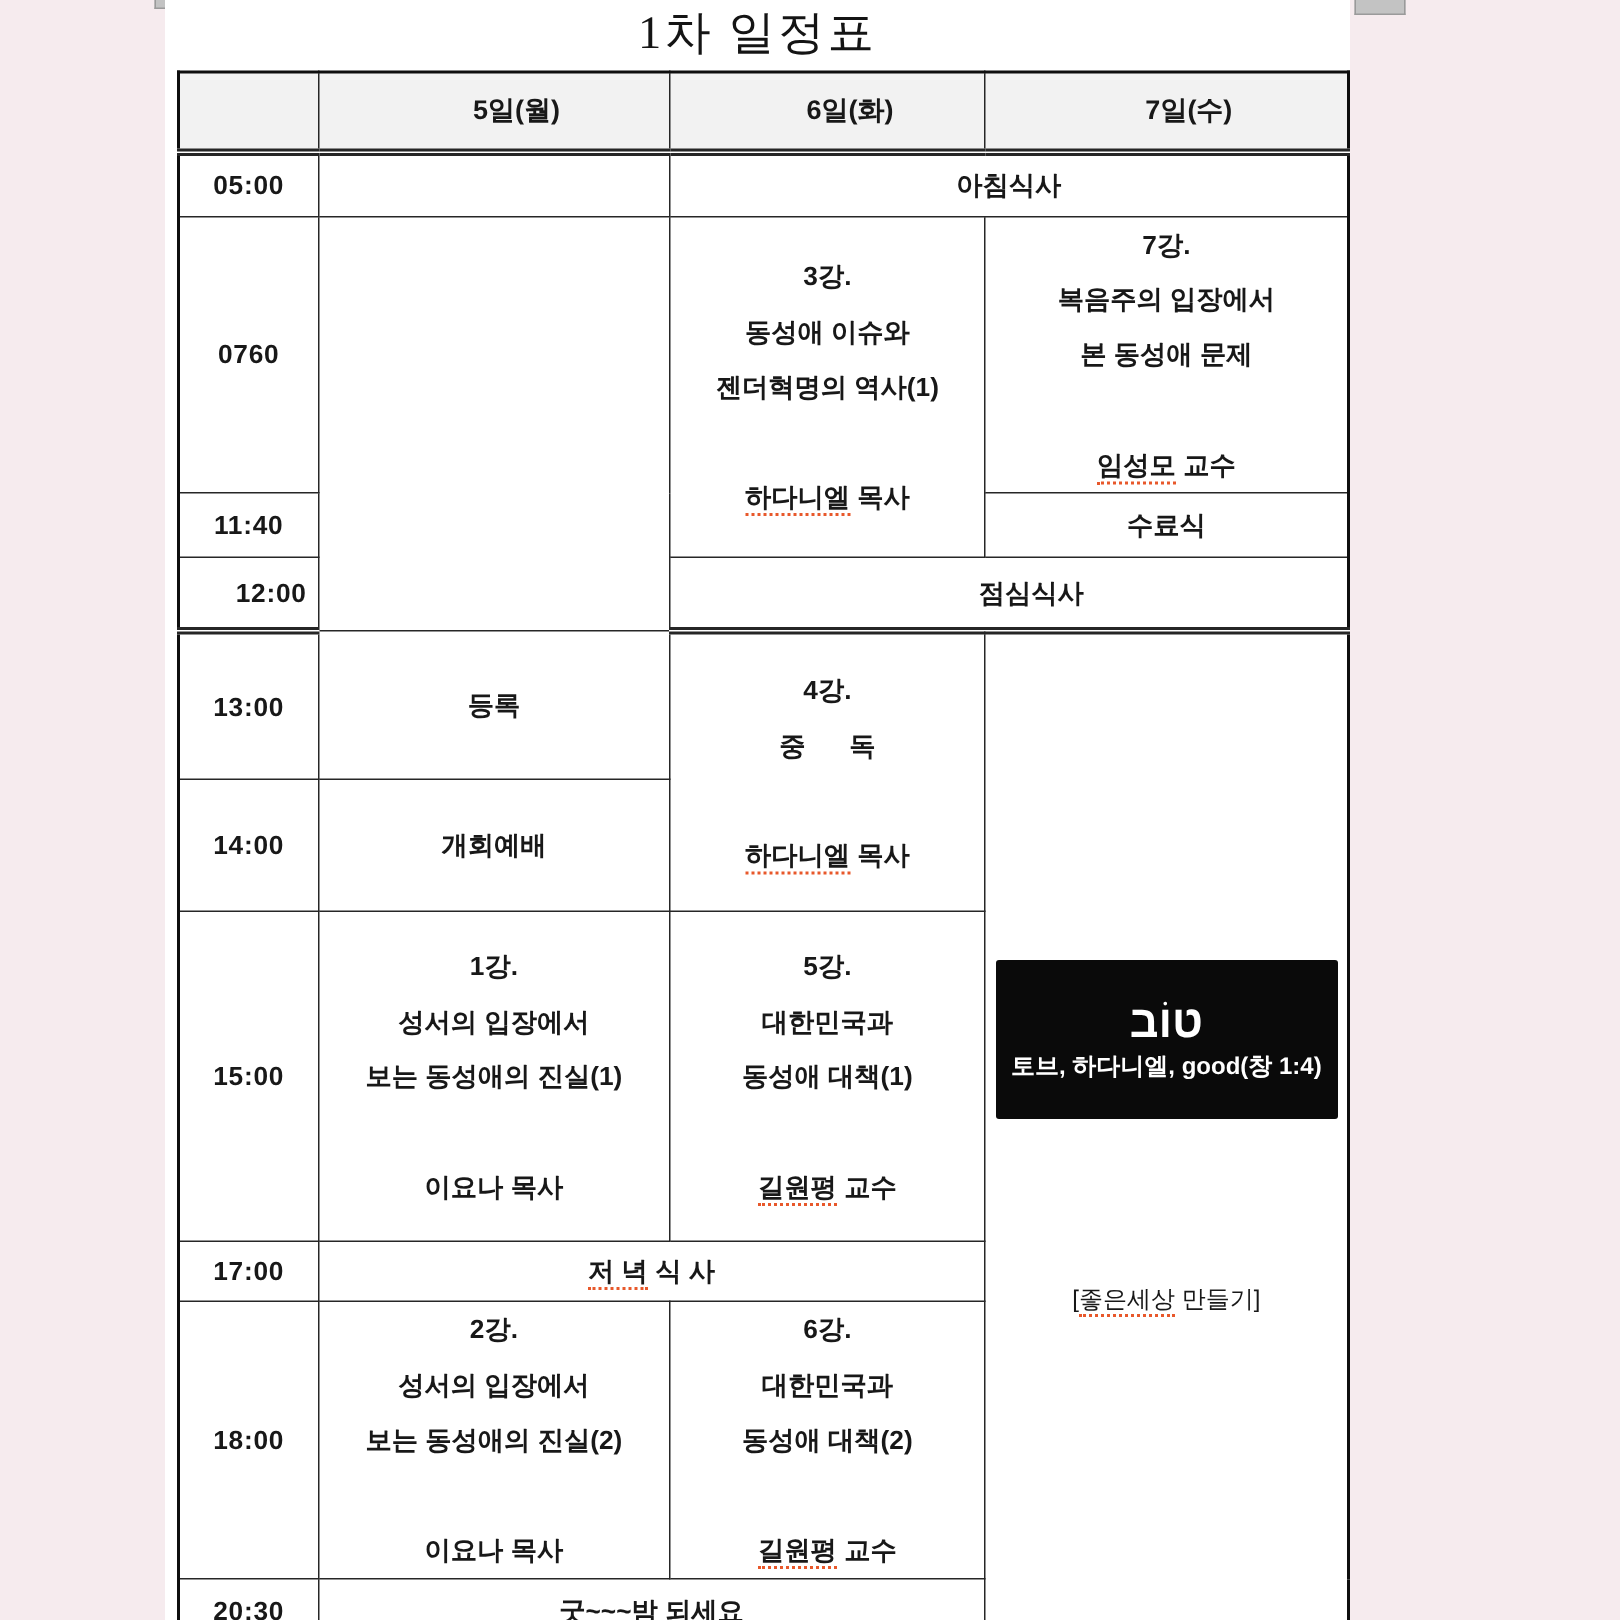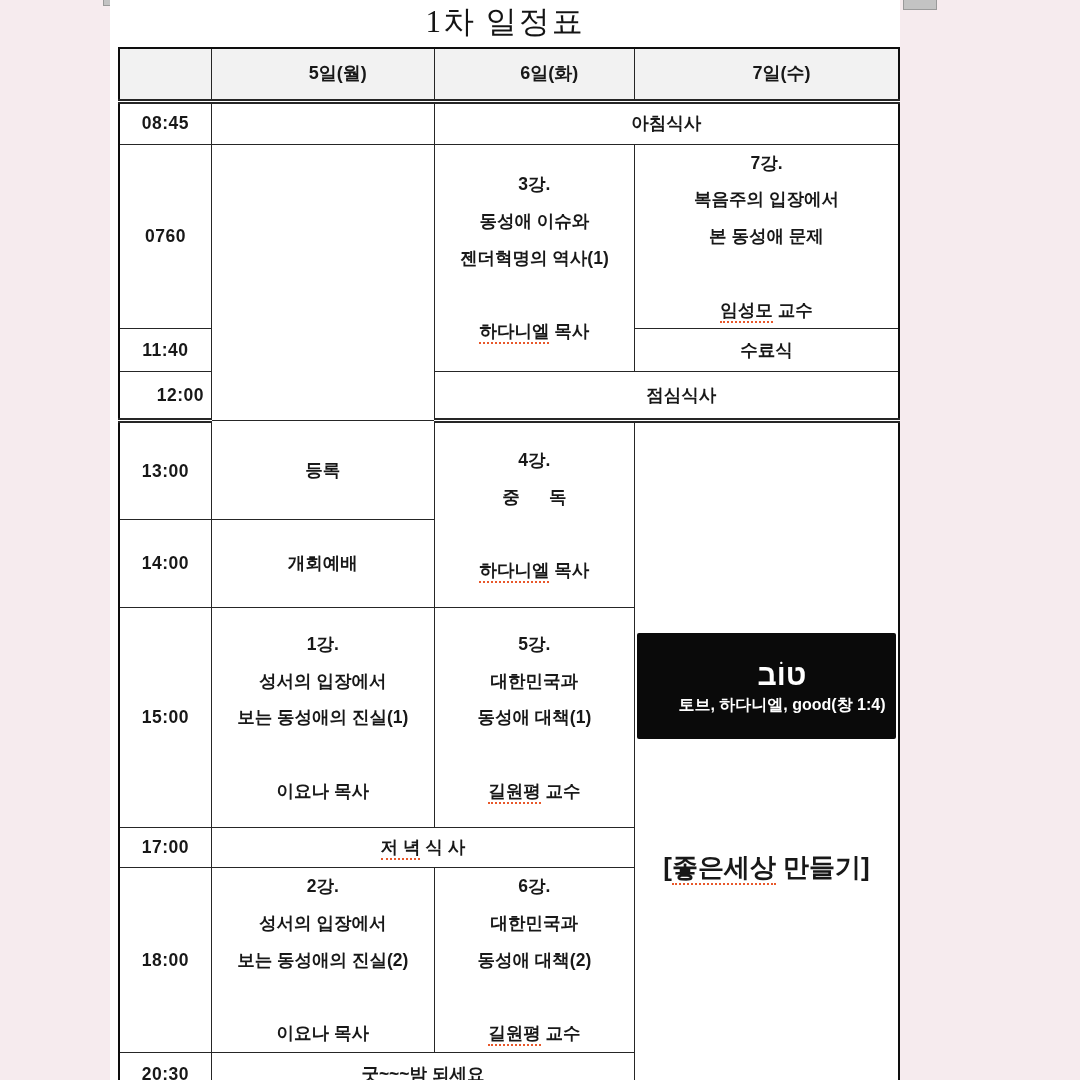--- a/index.html
+++ b/index.html
@@ -36,25 +36,24 @@
   tr.hdr td{background:#f2f2f2;font-size:18px;}
   tr.dbl td{border-bottom:5px double #262626;padding-left:32px;}
   td.time{font-size:18px;letter-spacing:0.5px;}
   td.wedbig{vertical-align:middle;}
   .sq{border-bottom:2px dotted #e8582b;padding-bottom:1px;}
   .tov-box{
     width:228px;height:106px;margin:0 auto 36px auto;
     background:#0a0a0a;color:#ffffff;border-radius:2px;
     display:flex;flex-direction:column;align-items:center;justify-content:center;
     gap:4px;
-    padding-left:31px;
   }
   .tov-hebrew{font-size:30px;font-weight:700;line-height:1.1;direction:rtl;}
   .tov-caption{font-size:16px;font-weight:700;line-height:1.3;white-space:nowrap;}
-  .wed-label{font-size:26px;font-weight:700;line-height:1.4;}
+  .wed-label{font-size:16px;font-weight:400;line-height:1.4;}
   .footnote{
     position:absolute;top:1046px;left:0;width:100%;text-align:center;
     font-size:19px;font-weight:700;color:#4646dd;letter-spacing:1px;
   }
 </style>
 </head>
 <body>
 
 <div class="corner-tab tab-left"></div>
 <div class="corner-tab tab-right"></div>
@@ -71,21 +70,21 @@
         <col style="width:244px">
     </colgroup>
     <tbody>
         <tr class="hdr dbl" style="height:53px">
       <td></td>
       <td>5일(월)</td>
       <td>6일(화)</td>
       <td>7일(수)</td>
     </tr>
     <tr style="height:43px">
-      <td class="time">08:45</td>
+      <td class="time">05:00</td>
       <td></td>
       <td colspan="2">아침식사</td>
     </tr>
     <tr style="height:160px">
       <td class="time">0760</td>
       <td rowspan="3"></td>
       <td rowspan="2">3강.<br>동성애 이슈와<br>젠더혁명의 역사(1)<br><br><span class="sq">하다니엘</span> 목사</td>
       <td>7강.<br>복음주의 입장에서<br>본 동성애 문제<br><br><span class="sq">임성모</span> 교수</td>
     </tr>
     <tr style="height:43px">

